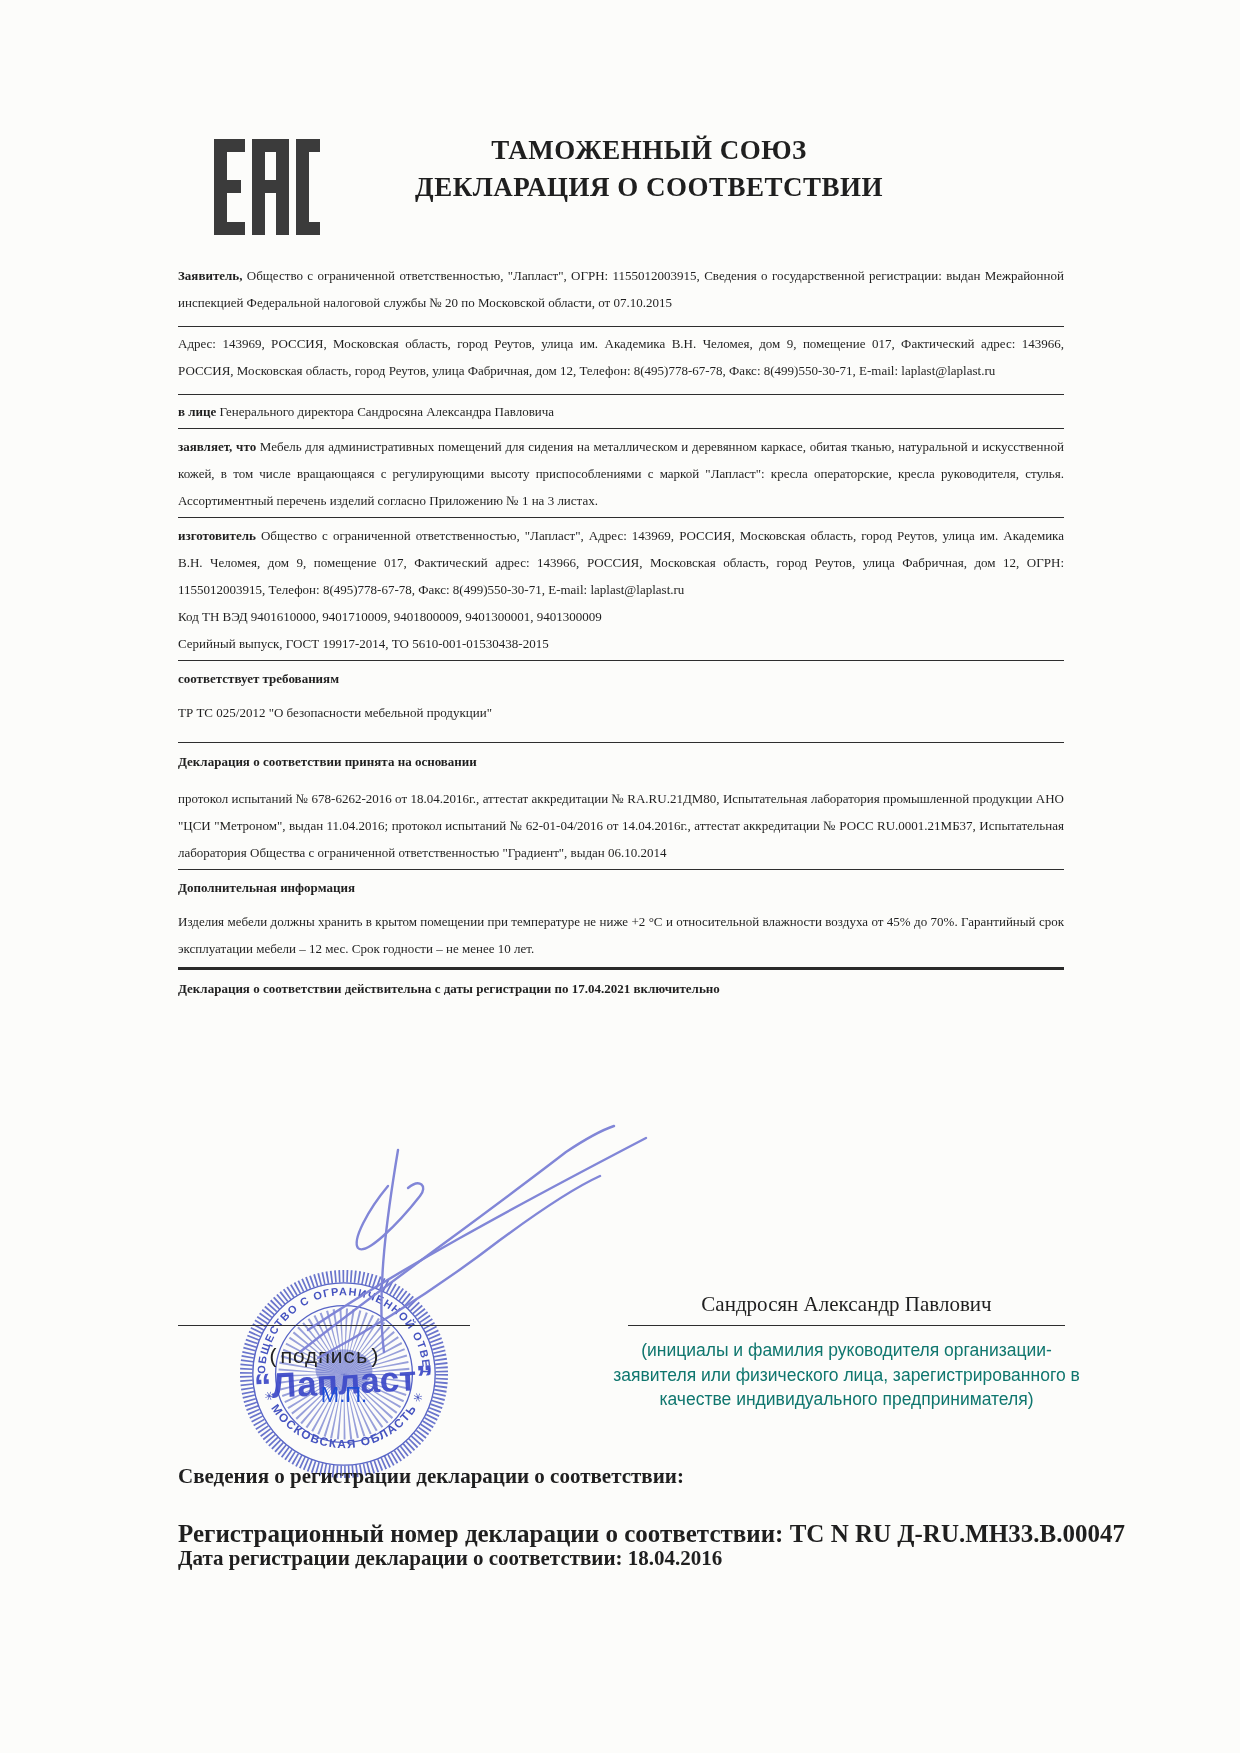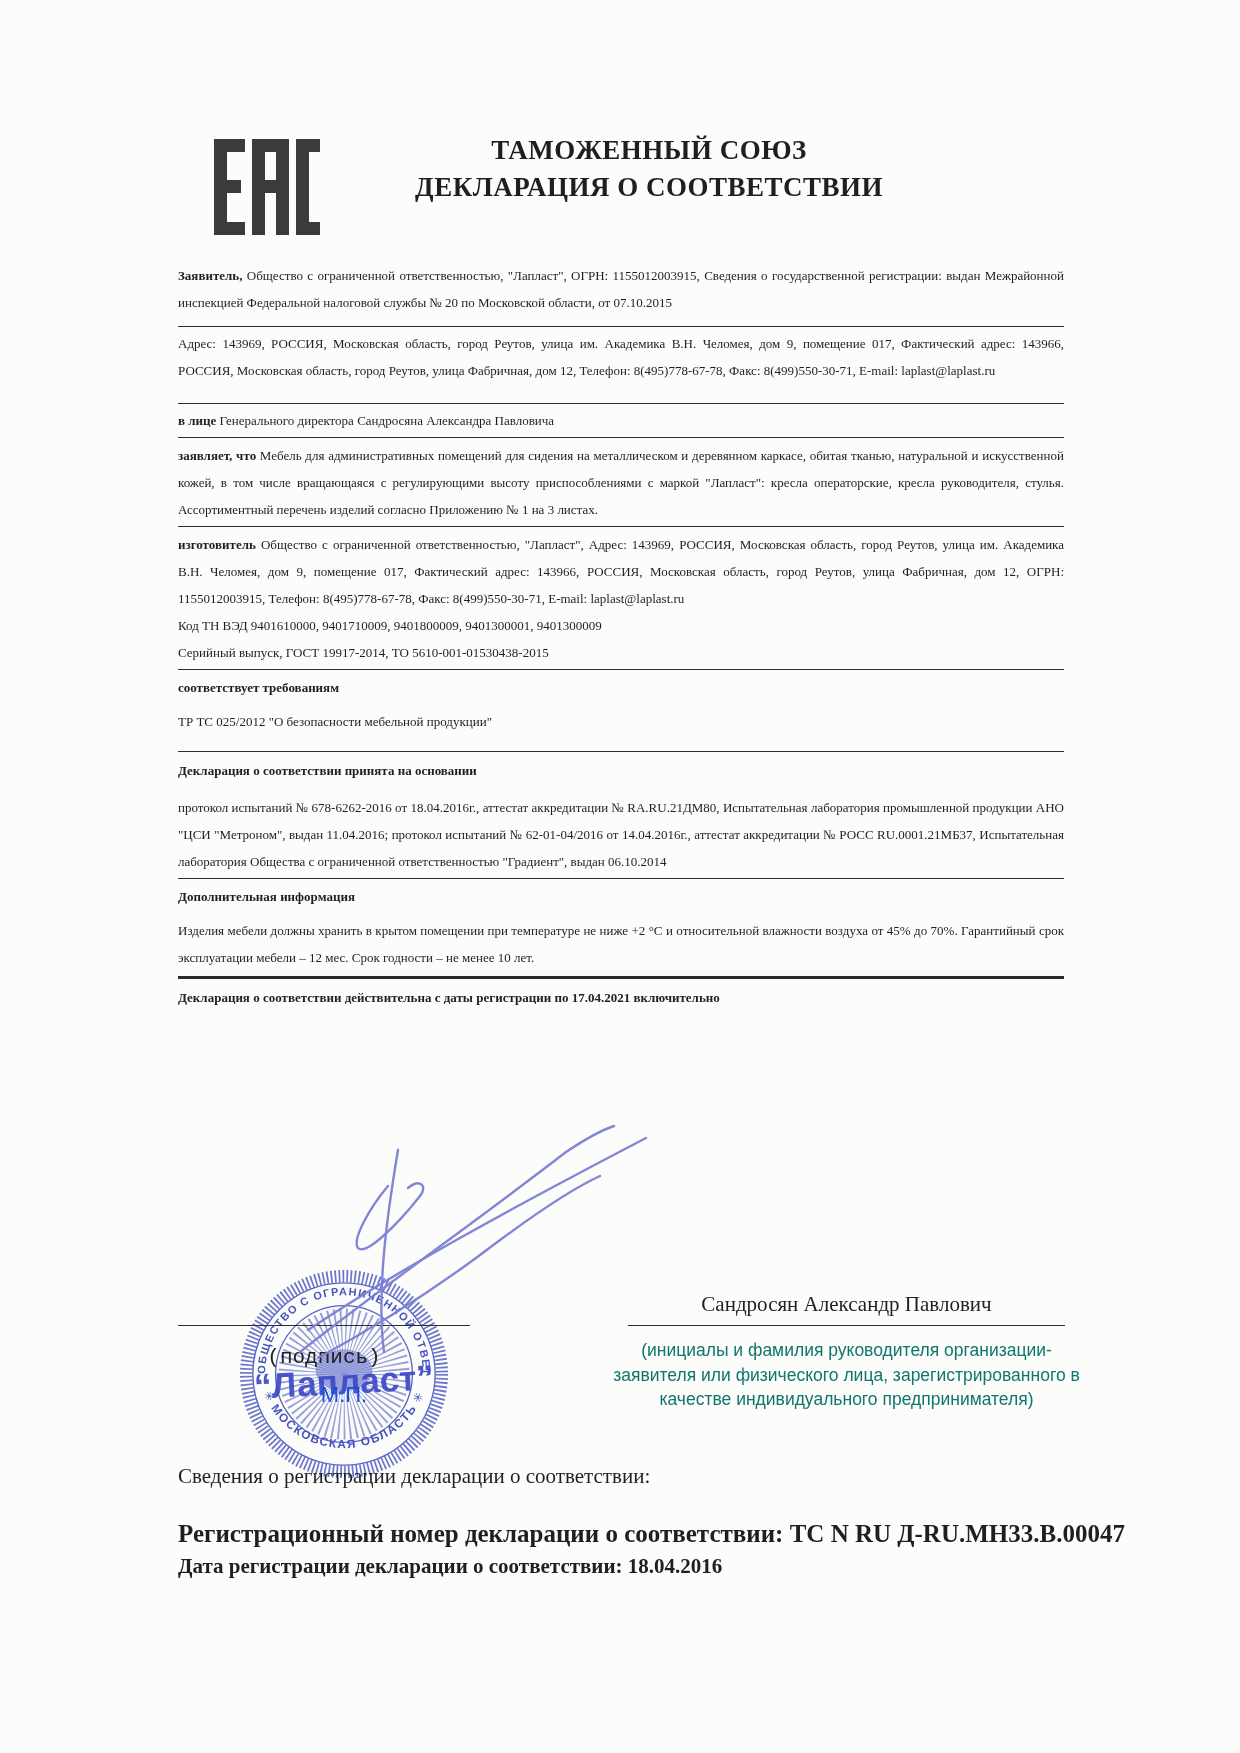--- a/index.html
+++ b/index.html
@@ -13,21 +13,21 @@
   .eac-logo{position:absolute;left:214px;top:139px;width:106px;height:96px;}
   .title-block{position:absolute;left:304px;top:132px;width:690px;text-align:center;}
   .title-line{font-weight:bold;font-size:27px;line-height:37px;letter-spacing:.5px;}
   
   .content{position:absolute;left:178px;top:262px;width:886px;}
   .section{border-bottom:1.6px solid #2e2e2e;}
   .p{font-size:13px;line-height:27px;text-align:justify;}
   .p.left{text-align:left;}
   .lbl{font-weight:bold;}
   .s1{padding-bottom:10px;}
-  .s2{padding-top:3px;padding-bottom:19px;}
+  .s2{padding-top:3px;padding-bottom:10px;}
   .s3{padding-top:3px;padding-bottom:3px;}
   .s4{padding-top:4px;padding-bottom:3px;}
   .s5{padding-top:4px;padding-bottom:3px;}
   .s6{padding-top:4px;padding-bottom:16px;}
   .s6 .req{margin-top:7px;}
   .s7{padding-top:5px;padding-bottom:3px;}
   .s7 .basis-body{margin-top:10px;}
   .s8{padding-top:4px;padding-bottom:5px;border-bottom:3px solid #2a2a2a;}
   .s8 .add-body{margin-top:7px;}
   .validity{margin-top:5px;font-weight:bold;}
@@ -38,23 +38,23 @@
   .sig-line{position:absolute;border-top:1.6px solid #2e2e2e;z-index:2;}
   .line-left{left:178px;top:63px;width:292px;}
   .line-right{left:628px;top:63px;width:437px;}
   .podpis{position:absolute;left:178px;top:84px;width:292px;text-align:center;z-index:2;
     font-family:Liberation Mono, monospace;font-size:21px;color:#222;}
   .mp{position:absolute;left:230px;top:120px;width:228px;text-align:center;z-index:2;
     font-family:"Liberation Sans","DejaVu Sans",sans-serif;font-size:22px;color:#1d4ed8;}
   .head-name{position:absolute;left:628px;top:30px;width:437px;text-align:center;font-size:21px;z-index:2;}
   .head-caption{position:absolute;left:600px;top:76px;width:493px;text-align:center;z-index:2;
     font-family:"Liberation Sans","DejaVu Sans",sans-serif;font-size:17.5px;line-height:24.5px;color:#0f766e;}
-  .reg-head{position:absolute;left:178px;top:202px;width:886px;font-weight:normal;font-size:21px;z-index:2;}
+  .reg-head{position:absolute;left:178px;top:202px;width:886px;font-weight:bold;font-size:21px;z-index:2;}
   .reg-num{position:absolute;left:178px;top:258px;width:960px;font-weight:bold;font-size:25px;z-index:2;}
-  .reg-date{position:absolute;left:178px;top:292px;width:886px;font-weight:bold;font-size:21px;z-index:2;}
+  .reg-date{position:absolute;left:178px;top:284px;width:886px;font-weight:bold;font-size:21px;z-index:2;}
 </style>
 </head>
 <body>
 
 <div class="page">
 
   <svg class="eac-logo" viewBox="0 0 106 96" aria-hidden="true">
     <g fill="#3b3b3b">
 
       <rect x="0" y="0" width="13" height="96"></rect>

